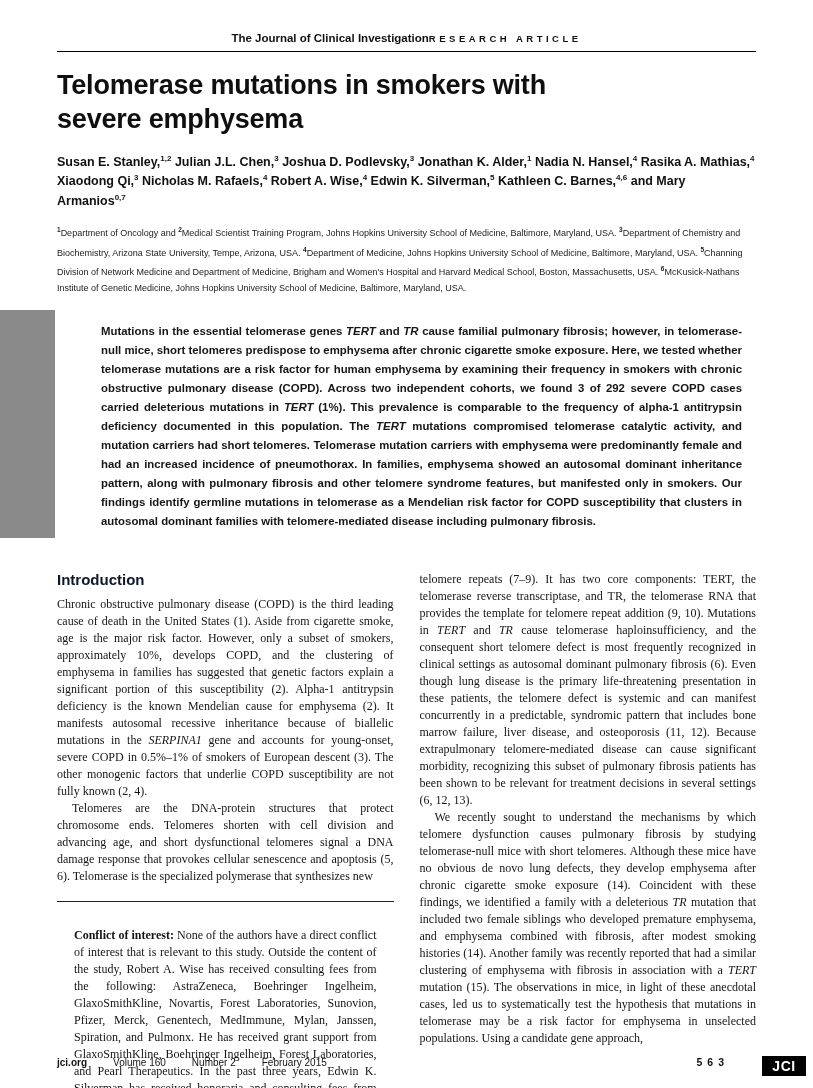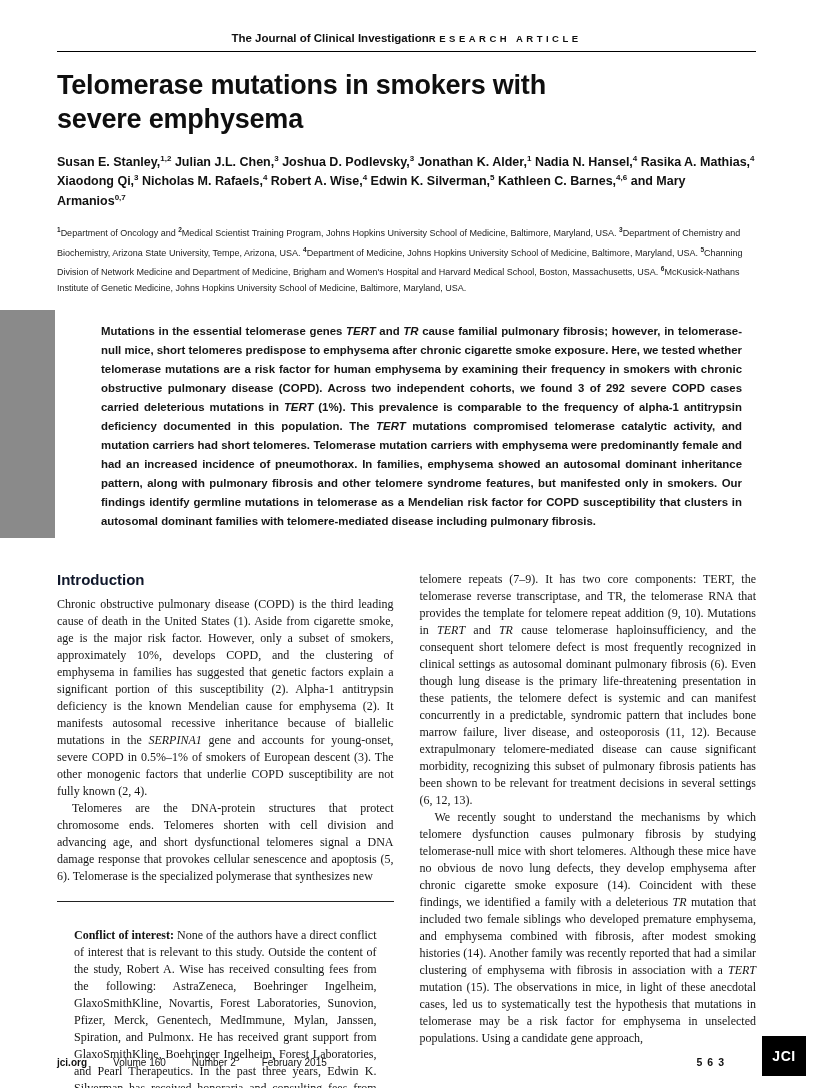--- a/index.html
+++ b/index.html
@@ -45,21 +45,21 @@
   .body-text p.indent { text-indent: 15px; }
 
   
   .footnotes { margin-top: 16px; border-top: 1px solid #222; padding-top: 8px; font-size: 8.7px; line-height: 12.6px; color: #161616; text-align: justify; }
   .footnotes p { margin: 17px; }
 
   
   .footer-row { position: absolute; left: 57px; bottom: 20px; display: flex; gap: 26px; align-items: baseline; font-size: 10px; color: #111; }
   .footer-site { font-weight: 700; }
   .page-num { position: absolute; right: 84px; bottom: 20px; font-size: 10.5px; font-weight: 700; letter-spacing: 5px; color: #111; }
-  .jci-logo { position: absolute; right: 7px; bottom: 12px; width: 44px; height: 40px; background: #000; color: #fff; display: flex; align-items: center; justify-content: center; font-weight: 700; font-size: 14px; letter-spacing: 0.5px; margin-left: 17px; }
+  .jci-logo { position: absolute; right: 7px; bottom: 12px; width: 44px; height: 20px; background: #000; color: #fff; display: flex; align-items: center; justify-content: center; font-weight: 700; font-size: 14px; letter-spacing: 0.5px; margin-left: 17px; }
 </style>
 </head>
 <body>
 
 <div class="page">
   <div class="content">
 
     <div class="masthead">
       <span class="journal-name">The Journal of Clinical Investigation</span>
       <span class="article-type">RESEARCH ARTICLE</span>

